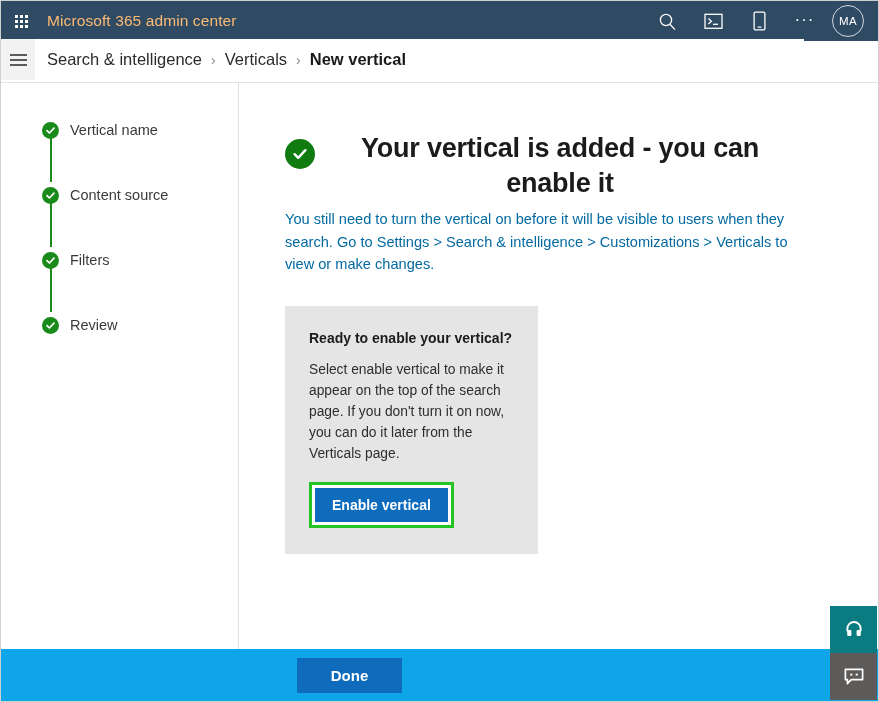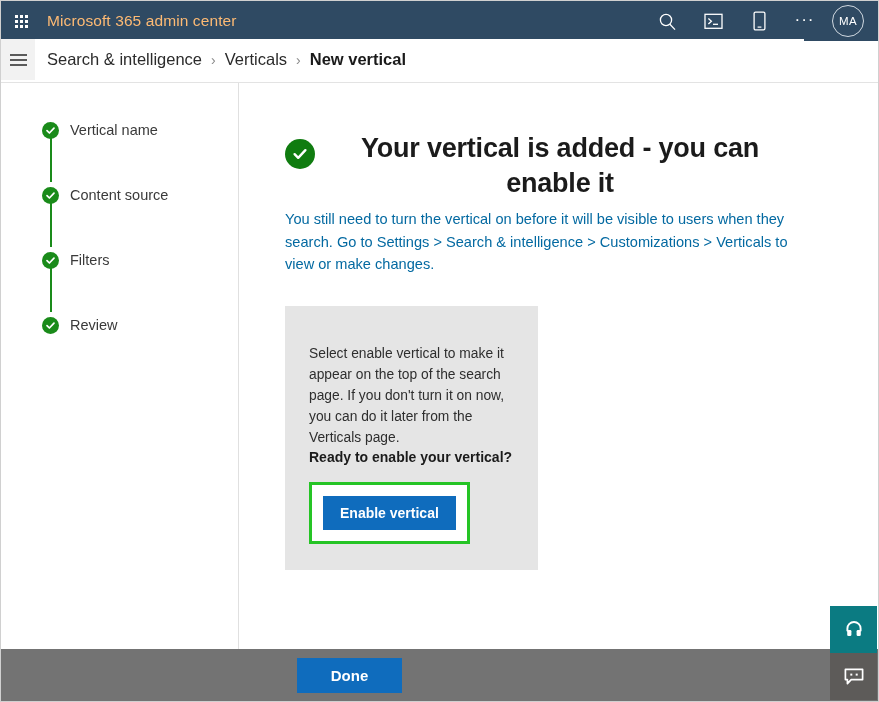--- a/index.html
+++ b/index.html
@@ -261,42 +261,42 @@
   #callout-body {
     margin-top: 14px;
     font-size: 13.8px;
     color: #2e2e2e;
     line-height: 1.52;
   }
   #enable-wrap {
     margin-top: 17px;
     display: inline-block;
     border: 3px solid #25c425;
-    padding: 11px;
+    padding: 3px;
     background: #ffffff;
   }
   #enable-btn {
     background: #0f6cbd;
     color: #ffffff;
     font-size: 14px;
     font-weight: bold;
     border: none;
     padding: 9px 17px;
     font-family: "Liberation Sans", sans-serif;
     cursor: pointer;
     display: block;
   }
 
   
   #footer {
     position: absolute;
     left: 0; top: 648px;
     width: 877px;
     height: 53px;
-    background: #737373;
+    background: #0ea5e9;
     display: flex;
     align-items: center;
     justify-content: center;
   }
   #done-btn {
     background: #0f6cbd;
     color: #ffffff;
     font-size: 15px;
     font-weight: bold;
     border: none;
@@ -445,22 +445,22 @@
           <svg width="18" height="18" viewBox="0 0 18 18" aria-hidden="true">
             <polyline points="3.6,9.2 7.2,12.8 14.4,5.2" fill="none" stroke="#ffffff" stroke-width="2.4" stroke-linecap="round" stroke-linejoin="round"></polyline>
           </svg>
         </span>
         <div id="headline-text">Your vertical is added - you can enable it</div>
       </div>
 
       <div id="intro">You still need to turn the vertical on before it will be visible to users when they search. Go to Settings &gt; Search &amp; intelligence &gt; Customizations &gt; Verticals to view or make changes.</div>
 
       <div id="callout">
+        <div id="callout-title">Ready to enable your vertical?</div>
         <div id="callout-body">Select enable vertical to make it appear on the top of the search page. If you don't turn it on now, you can do it later from the Verticals page.</div>
-        <div id="callout-title">Ready to enable your vertical?</div>
         <div id="enable-wrap">
           <button id="enable-btn">Enable vertical</button>
         </div>
       </div>
 
     </div>
   </div>
 
   <div id="footer">
     <button id="done-btn">Done</button>

